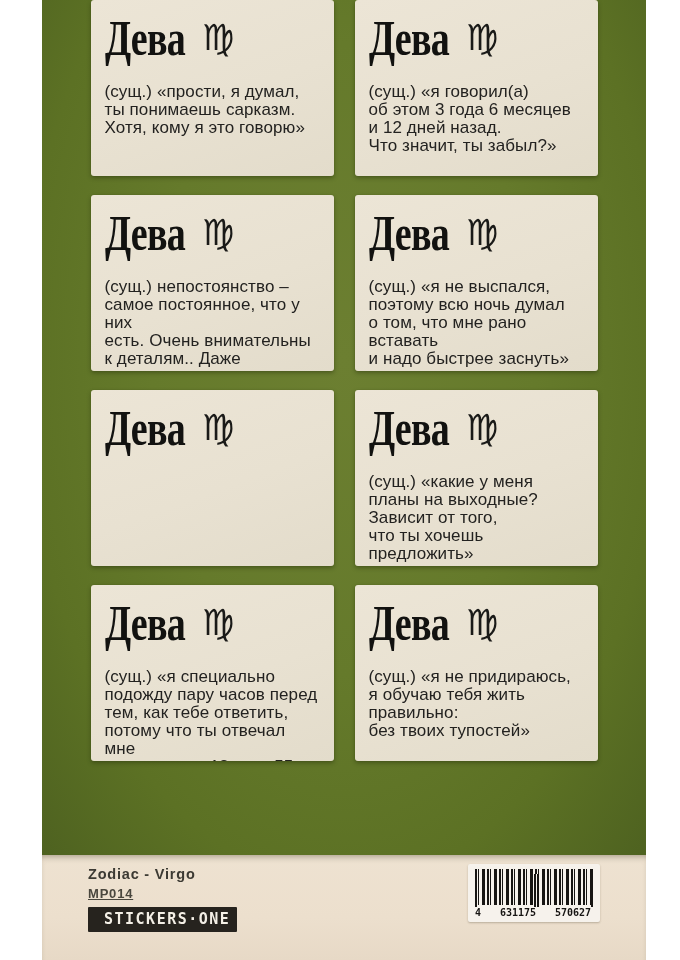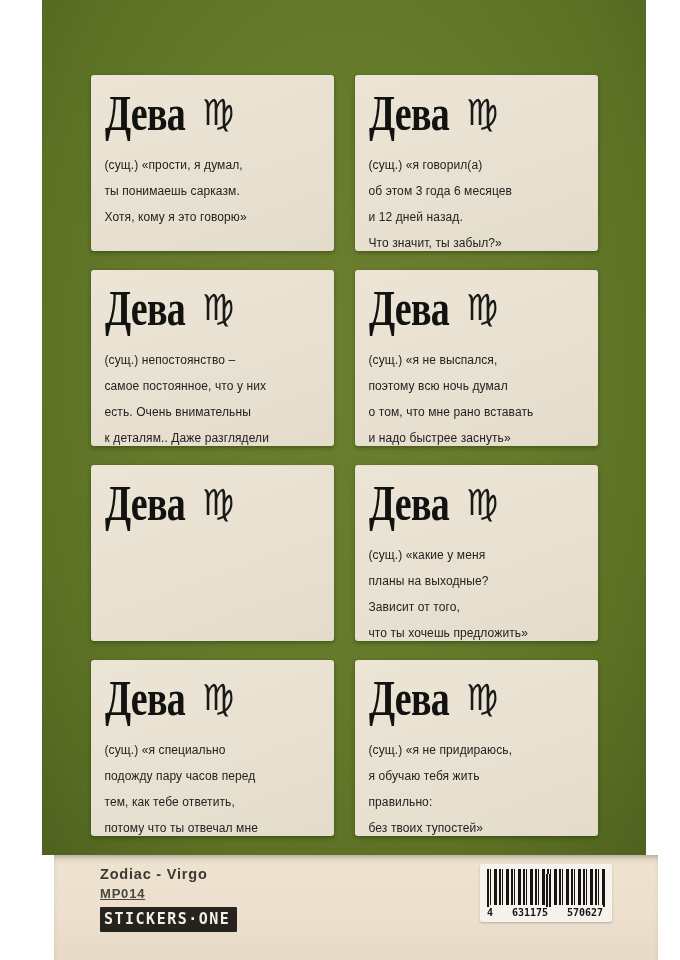--- a/index.html
+++ b/index.html
@@ -12,21 +12,20 @@
   .page { position: relative; width: 680px; height: 960px; background: #ffffff; }
 
   .photo {
     position: absolute; left: 42px; top: 0; width: 604px; height: 960px;
   }
 
   .green-canvas {
     position: absolute; left: 0; top: 0; width: 604px; height: 855px;
     background: radial-gradient(ellipse at 50% 42%, #6c7f31 0%, #657a2b 45%, #5c7124 75%, #4e6220 100%);
     box-sizing: border-box;
-    padding-top: 75px;
     display: grid;
     grid-template-columns: 243px 243px;
     grid-auto-rows: 176px;
     column-gap: 21px;
     row-gap: 19px;
     justify-content: center;
     align-content: start;
   }
 
   .sticker {
@@ -55,51 +54,51 @@
     display: inline-block;
     font-family: "DejaVu Sans", sans-serif;
     font-weight: 400;
     font-size: 36px;
     line-height: 54px;
     color: #1a1a18;
     vertical-align: top;
     margin-left: 8px;
   }
   .sticker-body {
-    margin-top: 12px;
-    font-size: 12px;
-    line-height: 26px;
+    margin-top: 18px;
+    font-size: 17px;
+    line-height: 18px;
     color: #232220;
     letter-spacing: 0.1px;
     white-space: pre-line;
   }
 
   .footer {
-    position: absolute; left: 12px; top: 855px; width: 604px; height: 105px;
+    position: absolute; left: 0; top: 855px; width: 604px; height: 105px;
     background: linear-gradient(180deg, #eee2d1 0%, #ecdfcd 60%, #e7d9c6 100%);
     box-shadow: inset 0 5px 7px -4px rgba(60, 50, 25, 0.45);
   }
   .footer-left { position: absolute; left: 46px; top: 11px; }
   .product-line {
     font-size: 14.5px; font-weight: 700; color: #3c3a33; letter-spacing: 0.8px;
   }
   .sku {
     margin-top: 4px; font-size: 13px; font-weight: 700; color: #4a473e; letter-spacing: 0.8px; text-decoration: underline;
   }
   .brand-badge {
     margin-top: 6px;
     display: inline-block;
     background: #26231e;
     color: #f3efe6;
     font-family: "DejaVu Sans Mono", monospace;
     font-weight: 700;
     font-size: 15px;
     line-height: 17px;
     letter-spacing: 1.5px;
-    padding: 4px 7px 4px 4px;
+    padding: 4px 7px 4px 16px;
     border-radius: 1px;
   }
 
   .barcode-label {
     position: absolute; left: 426px; top: 9px; width: 132px; height: 58px;
     background: #f6f2ec;
     border-radius: 2px;
     box-shadow: 0 1px 2px rgba(70,60,35,0.3);
     box-sizing: border-box;
     padding: 5px 7px 4px 7px;

